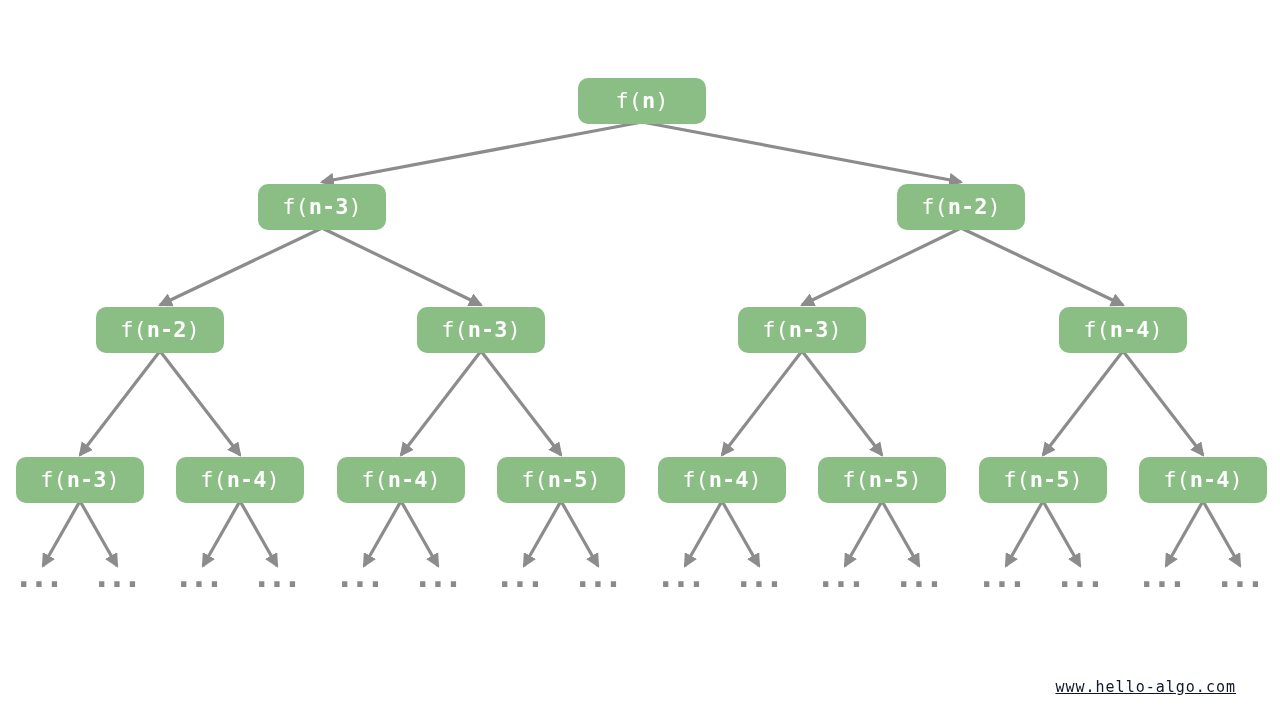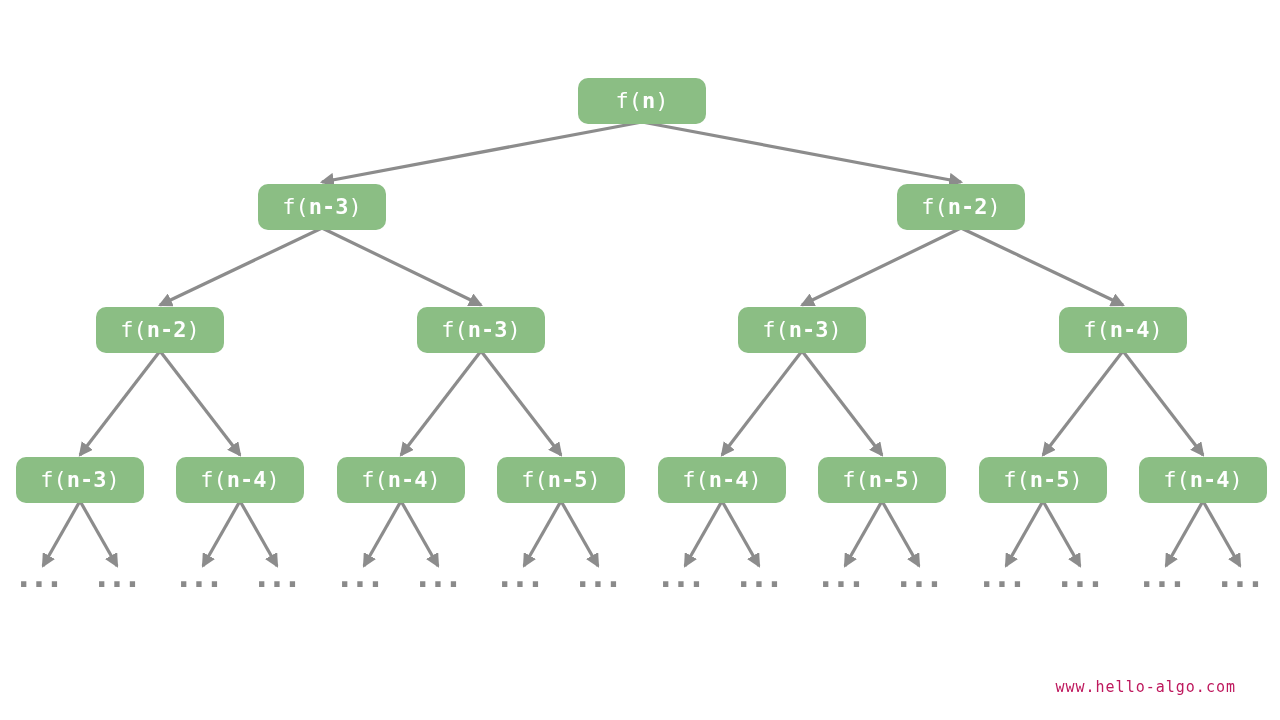--- a/index.html
+++ b/index.html
@@ -85,21 +85,21 @@
       <line x1="722" y1="501" x2="685" y2="566" stroke="#8C8C8C" stroke-width="3.2" marker-end="url(#ah)"></line>
       <line x1="722" y1="501" x2="759" y2="566" stroke="#8C8C8C" stroke-width="3.2" marker-end="url(#ah)"></line>
       <line x1="882" y1="501" x2="845" y2="566" stroke="#8C8C8C" stroke-width="3.2" marker-end="url(#ah)"></line>
       <line x1="882" y1="501" x2="919" y2="566" stroke="#8C8C8C" stroke-width="3.2" marker-end="url(#ah)"></line>
       <line x1="1043" y1="501" x2="1006" y2="566" stroke="#8C8C8C" stroke-width="3.2" marker-end="url(#ah)"></line>
       <line x1="1043" y1="501" x2="1080" y2="566" stroke="#8C8C8C" stroke-width="3.2" marker-end="url(#ah)"></line>
       <line x1="1203" y1="501" x2="1166" y2="566" stroke="#8C8C8C" stroke-width="3.2" marker-end="url(#ah)"></line>
       <line x1="1203" y1="501" x2="1240" y2="566" stroke="#8C8C8C" stroke-width="3.2" marker-end="url(#ah)"></line>
     </svg>
 
-  <div class="watermark" style="color: #be185d;">www.hello-algo.com</div>
+  <div class="watermark" style="color: #0f172a; text-decoration: underline;">www.hello-algo.com</div>
 <div class="node" style="left: 578px; top: 78px; background: rgb(139, 190, 132); color: rgb(255, 255, 255);"><span class="pre">f(</span><span class="arg">n</span><span class="post">)</span></div>
     <div class="node" style="left: 258px; top: 184px; background: rgb(139, 190, 132); color: rgb(255, 255, 255);"><span class="pre">f(</span><span class="arg">n-3</span><span class="post">)</span></div>
     <div class="node" style="left: 897px; top: 184px; background: rgb(139, 190, 132); color: rgb(255, 255, 255);"><span class="pre">f(</span><span class="arg">n-2</span><span class="post">)</span></div>
     <div class="node" style="left: 96px; top: 307px; background: rgb(139, 190, 132); color: rgb(255, 255, 255);"><span class="pre">f(</span><span class="arg">n-2</span><span class="post">)</span></div>
     <div class="node" style="left: 417px; top: 307px; background: rgb(139, 190, 132); color: rgb(255, 255, 255);"><span class="pre">f(</span><span class="arg">n-3</span><span class="post">)</span></div>
     <div class="node" style="left: 738px; top: 307px; background: rgb(139, 190, 132); color: rgb(255, 255, 255);"><span class="pre">f(</span><span class="arg">n-3</span><span class="post">)</span></div>
     <div class="node" style="left: 1059px; top: 307px; background: rgb(139, 190, 132); color: rgb(255, 255, 255);"><span class="pre">f(</span><span class="arg">n-4</span><span class="post">)</span></div>
     <div class="node" style="left: 16px; top: 457px; background: rgb(139, 190, 132); color: rgb(255, 255, 255);"><span class="pre">f(</span><span class="arg">n-3</span><span class="post">)</span></div>
     <div class="node" style="left: 176px; top: 457px; background: rgb(139, 190, 132); color: rgb(255, 255, 255);"><span class="pre">f(</span><span class="arg">n-4</span><span class="post">)</span></div>
     <div class="node" style="left: 337px; top: 457px; background: rgb(139, 190, 132); color: rgb(255, 255, 255);"><span class="pre">f(</span><span class="arg">n-4</span><span class="post">)</span></div>

